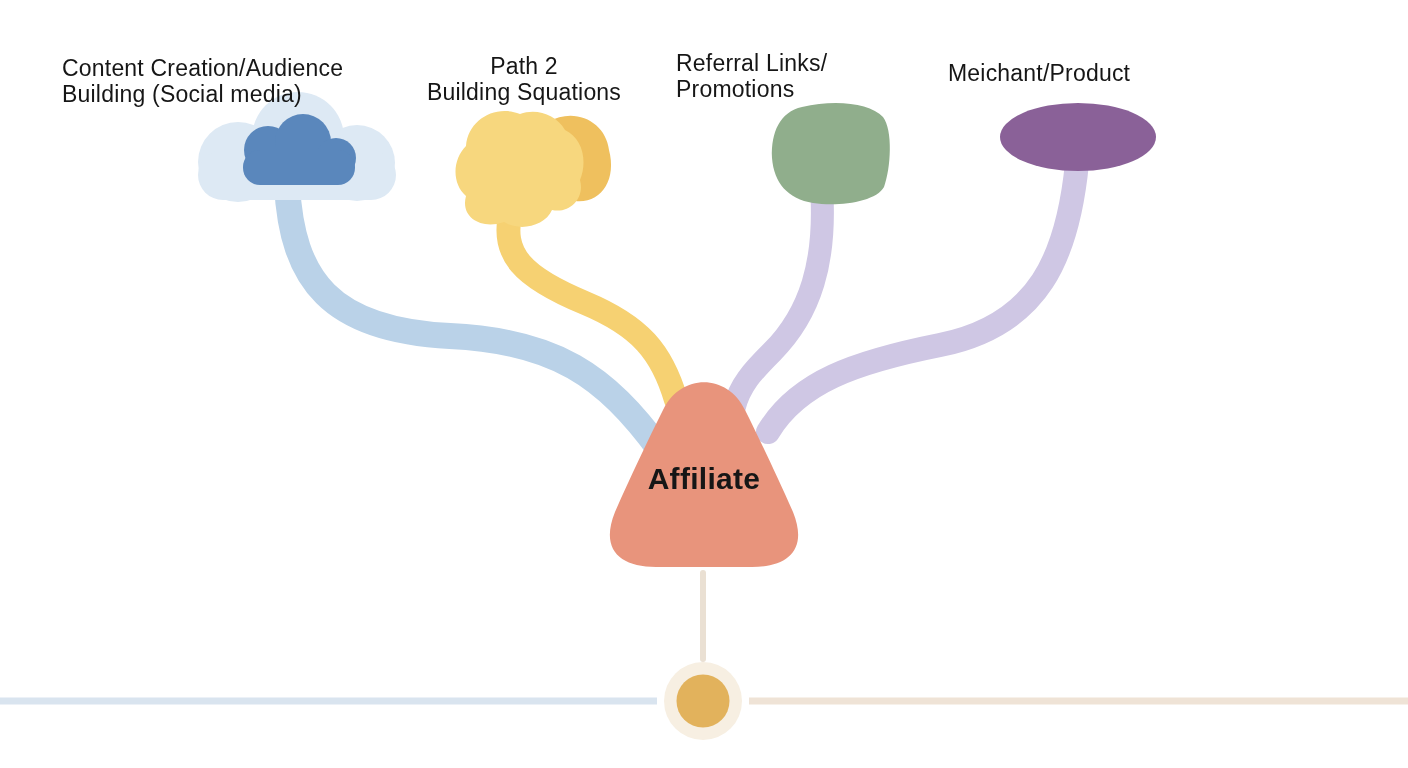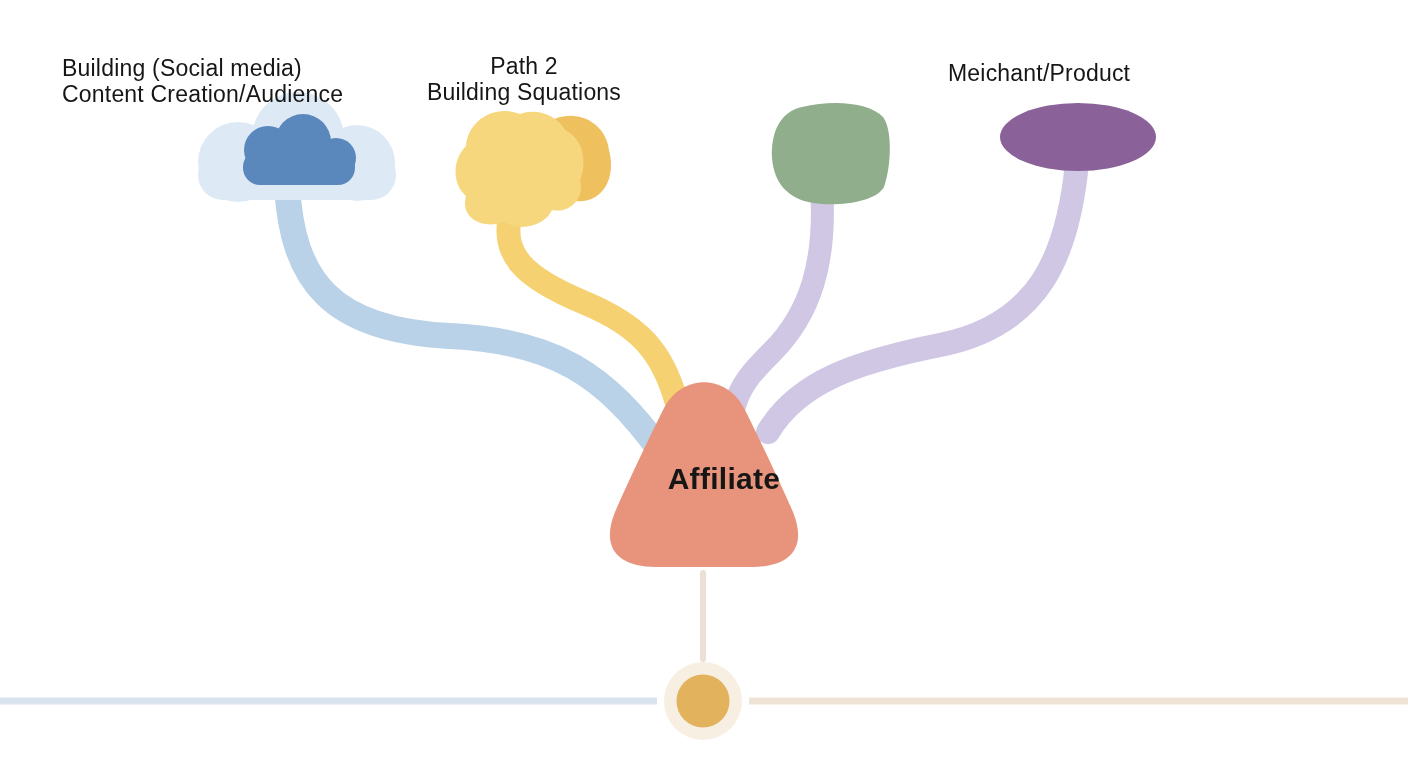--- a/index.html
+++ b/index.html
@@ -18,21 +18,21 @@
     font-size:23px;
     line-height:26px;
     font-weight:500;
     letter-spacing:0.2px;
     white-space:nowrap;
   }
   .node-label span{display:block;}
   .label-center{text-align:center;}
   .affiliate-label{
     position:absolute;
-    left:624px;top:462px;width:200px;
+    left:604px;top:462px;width:200px;
     text-align:center;
     font-size:30px;
     font-weight:700;
     color:#161616;
     letter-spacing:0.3px;
   }
   .conn{fill:none;stroke-linecap:round;}
 </style>
 </head>
 <body>
@@ -73,29 +73,33 @@
     <line x1="703" y1="573" x2="703" y2="659" stroke-width="6" stroke-linecap="round" stroke="#EAE0D3"></line>
 
     <line x1="0" y1="701" x2="657" y2="701" stroke-width="7" stroke="#D9E4EF"></line>
     <line x1="749" y1="701" x2="1408" y2="701" stroke-width="7" stroke="#EFE3D6"></line>
 
     <circle cx="703" cy="701" r="39" fill="#F7EFE2"></circle>
     <circle cx="703" cy="701" r="26.5" fill="#E2B25C"></circle>
   </svg>
 
   <div class="node-label" style="left:62px;top:55px;">
+    <span>Content Creation/Audience</span>
     <span>Building (Social media)</span>
-    <span>Content Creation/Audience</span>
   </div>
 
   <div class="node-label label-center" style="left:404px;top:53px;width:240px;">
     <span>Path 2</span>
     <span>Building Squations</span>
   </div>
 
+  <div class="node-label" style="left:676px;top:50px;">
+    <span>Referral Links/</span>
+    <span>Promotions</span>
+  </div>
 
   <div class="node-label" style="left:948px;top:60px;text-align:center;">
     <span>Meichant/Product</span>
   </div>
 
   <div class="affiliate-label">Affiliate</div>
 
 </div>
 
 </body></html>

